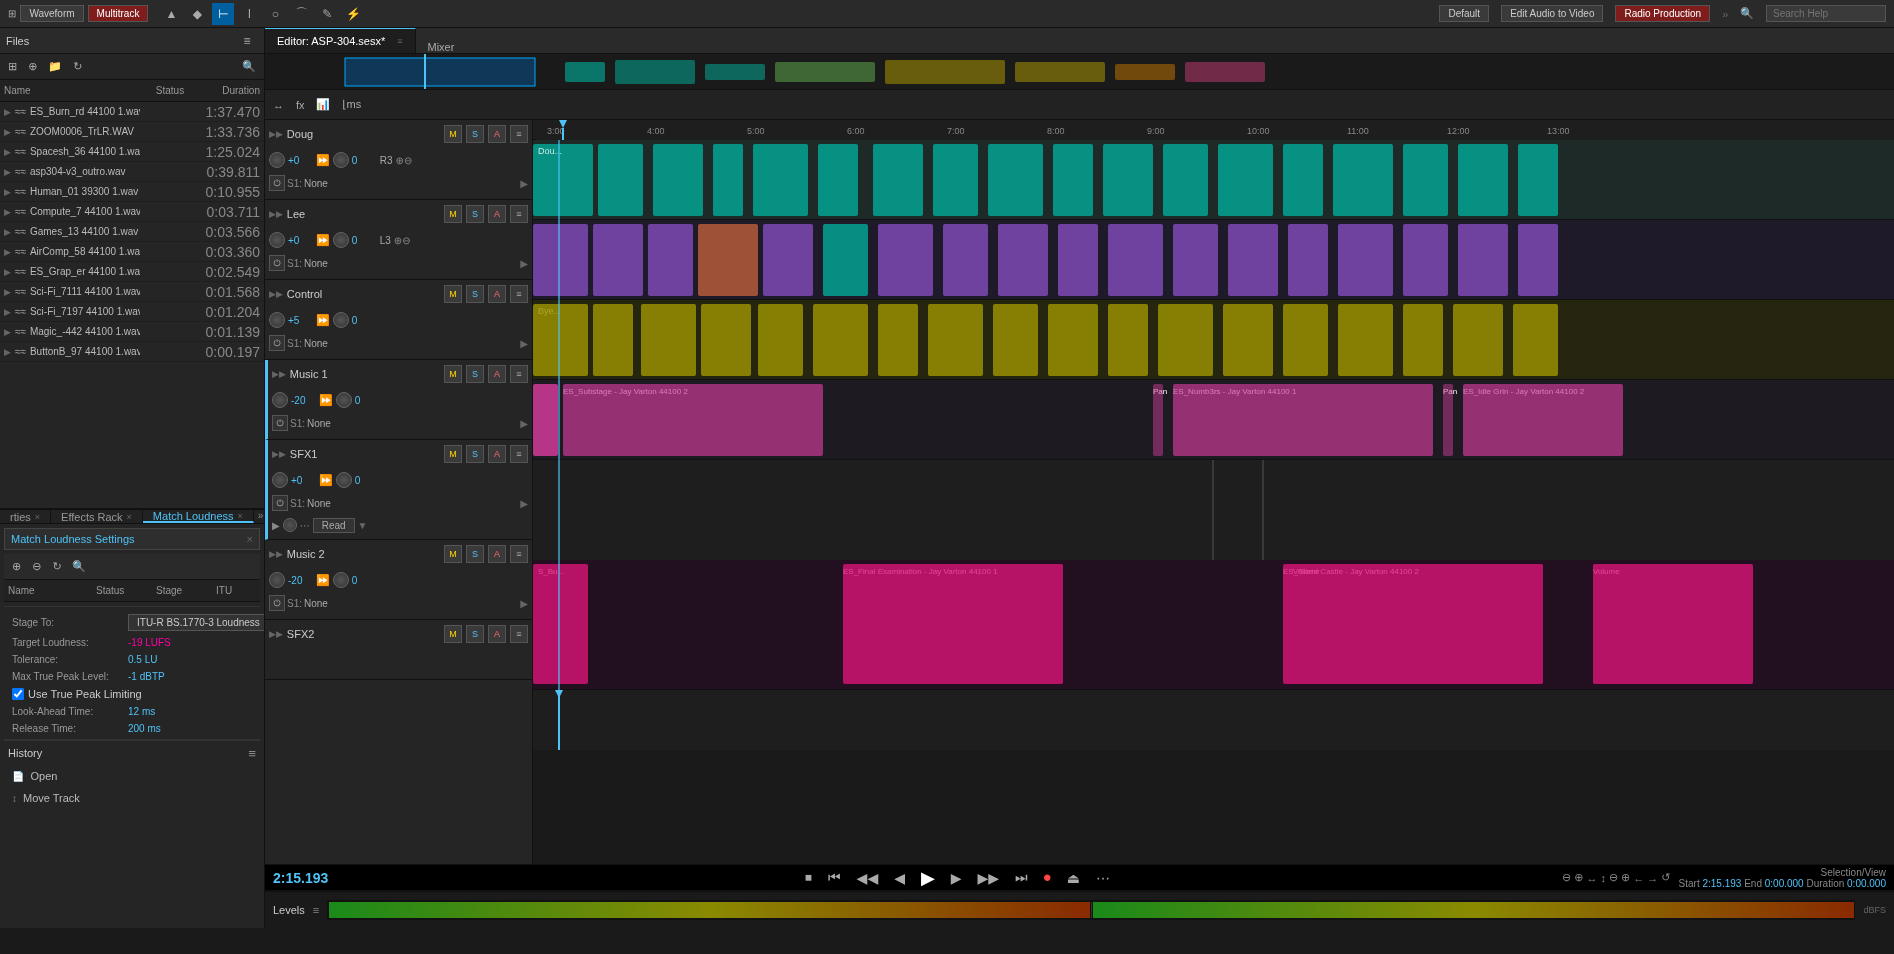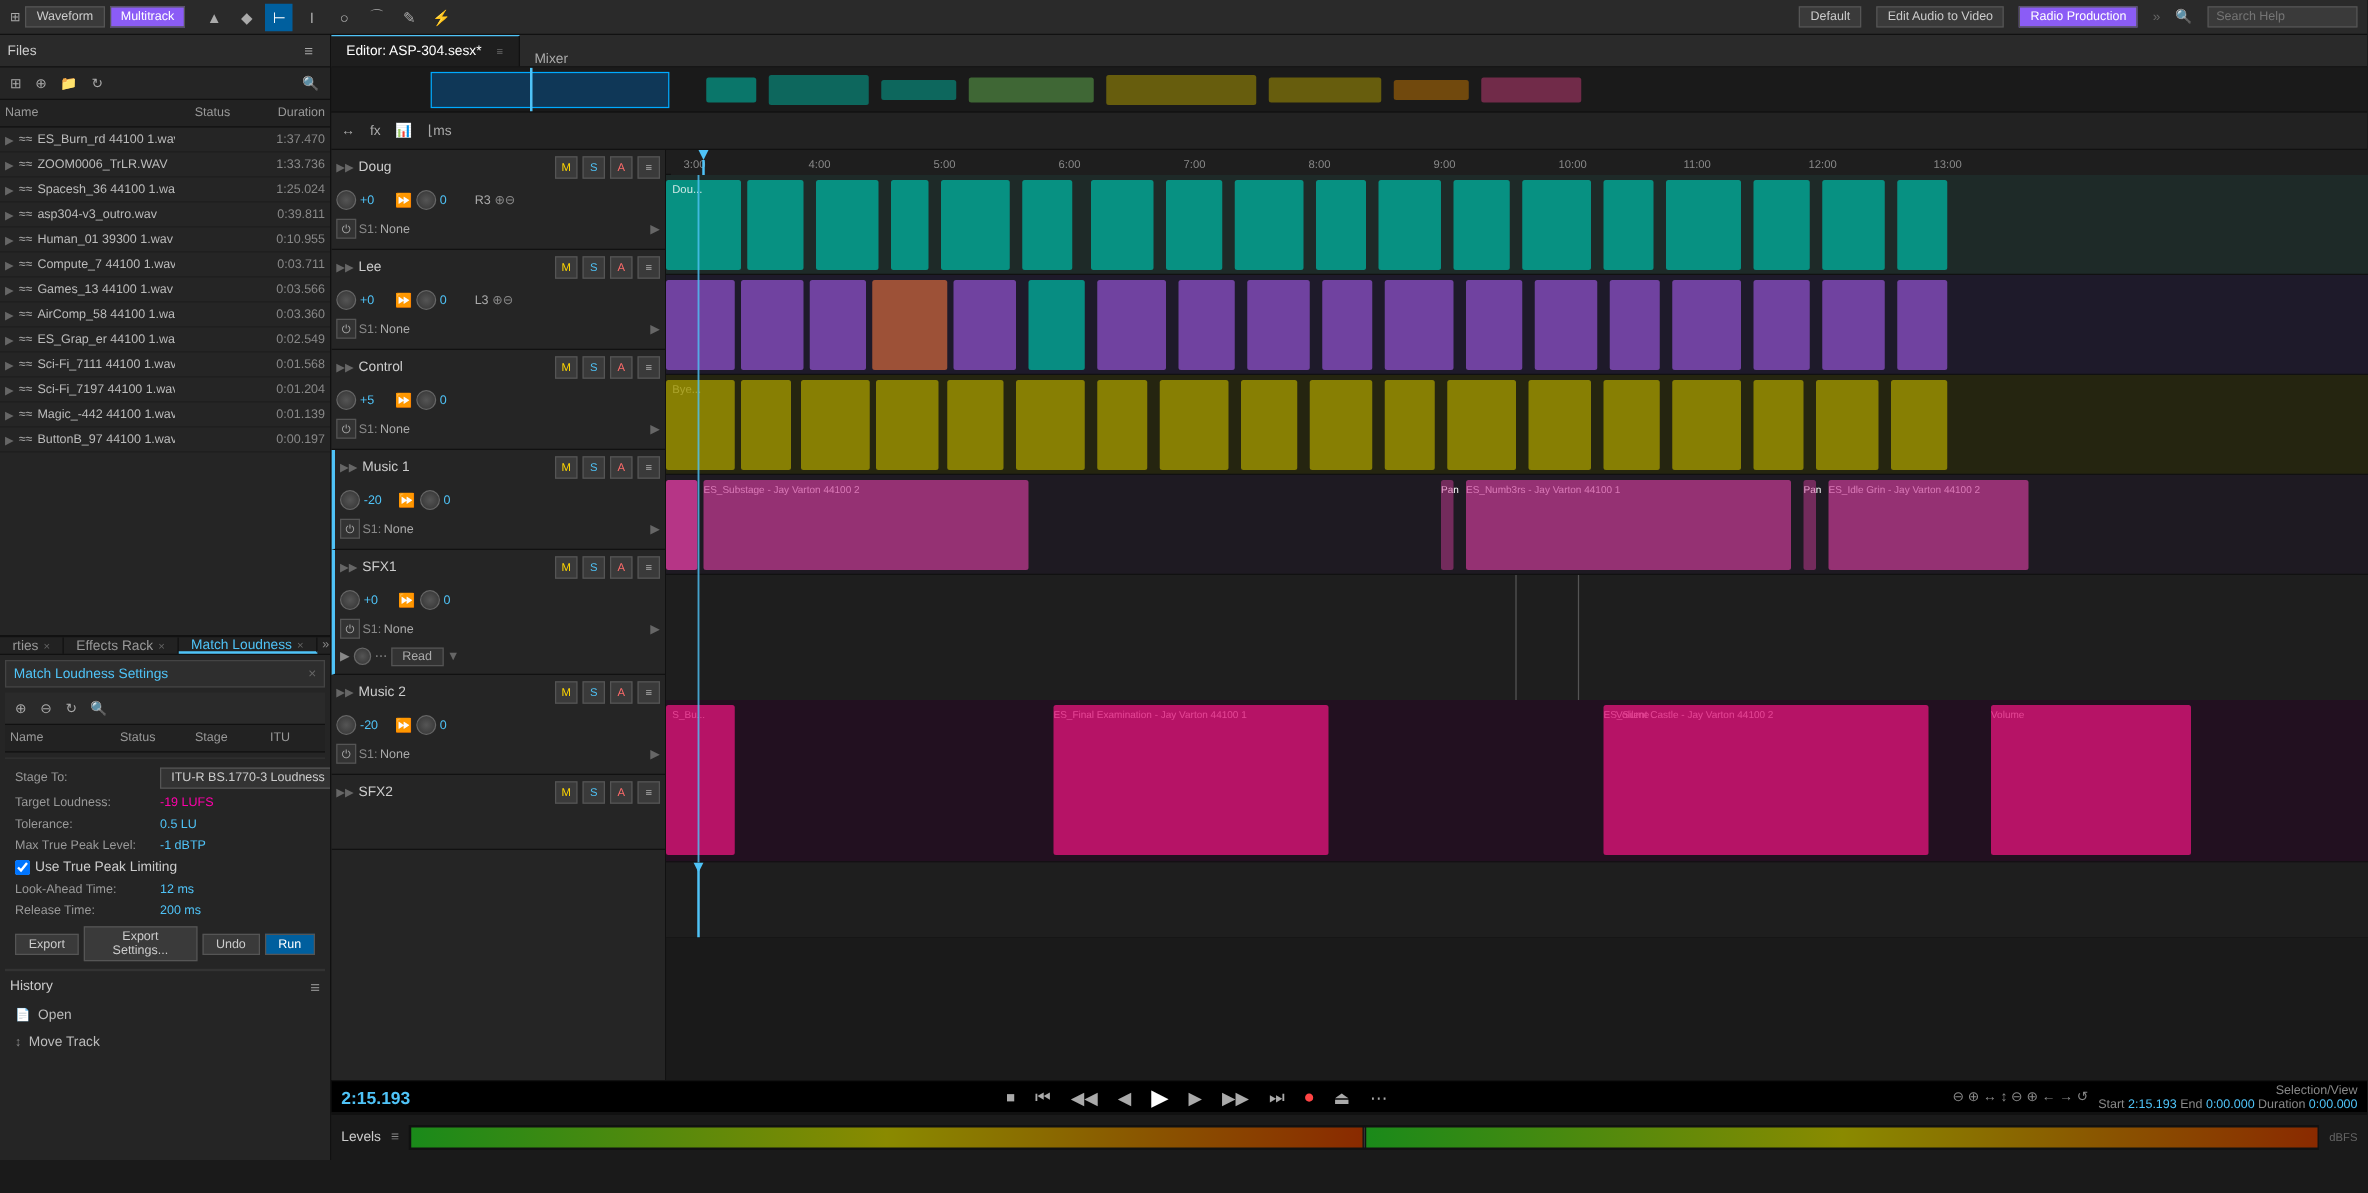--- a/index.html
+++ b/index.html
@@ -2,42 +2,42 @@
 <html><head>
   <meta charset="utf-8">
   <style>
     * { box-sizing: border-box; margin: 0; padding: 0; }
     body { background: #1a1a1a; color: #ccc; font-family: 'Segoe UI', Arial, sans-serif; font-size: 11px; overflow: hidden; width: 1894px; height: 954px; }
 
     
     #top-bar { display: flex; align-items: center; height: 28px; background: #2a2a2a; border-bottom: 1px solid #111; padding: 0 8px; gap: 12px; }
     .app-logo { font-size: 10px; color: #aaa; display: flex; align-items: center; gap: 4px; }
     .workspace-btn { background: #3a3a3a; border: 1px solid #555; color: #ccc; padding: 2px 8px; font-size: 10px; cursor: pointer; }
-    .workspace-btn.active { background: #8b5cf6; color: #fff; }
+    .workspace-btn.active { background: #7f1d1d; color: #fff; }
     .top-tools { display: flex; gap: 4px; align-items: center; }
     .tool-btn { width: 22px; height: 22px; background: transparent; border: none; color: #aaa; cursor: pointer; display: flex; align-items: center; justify-content: center; font-size: 12px; }
     .tool-btn.active { background: #005f9e; color: #fff; }
     .spacer { flex: 1; }
     .search-box { background: #3a3a3a; border: 1px solid #555; color: #ccc; padding: 2px 6px; font-size: 10px; width: 120px; }
 
     
     #main { display: flex; height: calc(954px - 28px - 26px); }
 
     
     #files-panel { width: 265px; background: #252525; border-right: 1px solid #111; display: flex; flex-direction: column; flex-shrink: 0; }
     #files-header { display: flex; align-items: center; height: 26px; padding: 0 6px; border-bottom: 1px solid #111; gap: 6px; background: #2a2a2a; }
     #files-header span { font-size: 11px; color: #ccc; }
     .files-toolbar { display: flex; align-items: center; height: 26px; padding: 0 4px; gap: 3px; border-bottom: 1px solid #111; }
     .files-toolbar button { background: transparent; border: none; color: #aaa; cursor: pointer; font-size: 11px; padding: 2px 4px; }
     .files-table-header { display: grid; grid-template-columns: 1fr 60px 60px; height: 22px; align-items: center; padding: 0 4px; border-bottom: 1px solid #111; background: #222; font-size: 10px; color: #999; }
     .files-list { flex: 1; overflow-y: auto; }
     .file-item { display: grid; grid-template-columns: 1fr 60px 60px; height: 20px; align-items: center; padding: 0 4px; border-bottom: 1px solid #1e1e1e; }
     .file-item .fname { display: flex; align-items: center; gap: 4px; overflow: hidden; white-space: nowrap; font-size: 10px; color: #bbb; }
     .file-item .fstatus { font-size: 10px; color: #888; text-align: center; }
-    .file-item .fdur { font-size: 10px; color: #888; text-align: right; }
+    .file-item .fdur { font-size: 14px; color: #888; text-align: right; }
     .file-expand { color: #666; font-size: 9px; }
 
     
     #left-bottom { height: 420px; border-top: 2px solid #111; display: flex; flex-direction: column; background: #252525; }
     #panel-tabs { display: flex; height: 14px; background: #222; border-bottom: 1px solid #111; }
     .panel-tab { padding: 0 10px; display: flex; align-items: center; font-size: 11px; color: #999; cursor: pointer; border-right: 1px solid #111; }
     .panel-tab.active { color: #4fc3f7; border-bottom: 2px solid #4fc3f7; }
     .panel-tab-close { margin-left: 4px; color: #666; font-size: 9px; }
     #effects-rack-area { flex: 1; overflow-y: auto; padding: 4px; }
     .match-loudness-header { display: flex; align-items: center; justify-content: space-between; padding: 4px 6px; background: #2e2e2e; border: 1px solid #444; margin-bottom: 4px; }
@@ -345,26 +345,20 @@
           <div class="settings-row">
             <span class="settings-label">Look-Ahead Time:</span>
             <span class="settings-value">12 ms</span>
           </div>
           <div class="settings-row">
             <span class="settings-label">Release Time:</span>
             <span class="settings-value">200 ms</span>
           </div>
         </div>
 
-        <div class="action-row">
-          <button class="action-btn">Export</button>
-          <button class="action-btn">Export Settings...</button>
-          <button class="action-btn">Undo</button>
-          <button class="action-btn" style="background:#005f9e;color:#fff;">Run</button>
-        </div>
 
         <div style="border-top:2px solid #333;margin-top:2px;">
           <div class="history-header">
             <span>History</span>
             <span style="flex:1"></span>
             <button style="background:transparent;border:none;color:#888;cursor:pointer;">≡</button>
           </div>
           <div class="history-item">
             <span class="hist-icon">📄</span>
             <span>Open</span>

